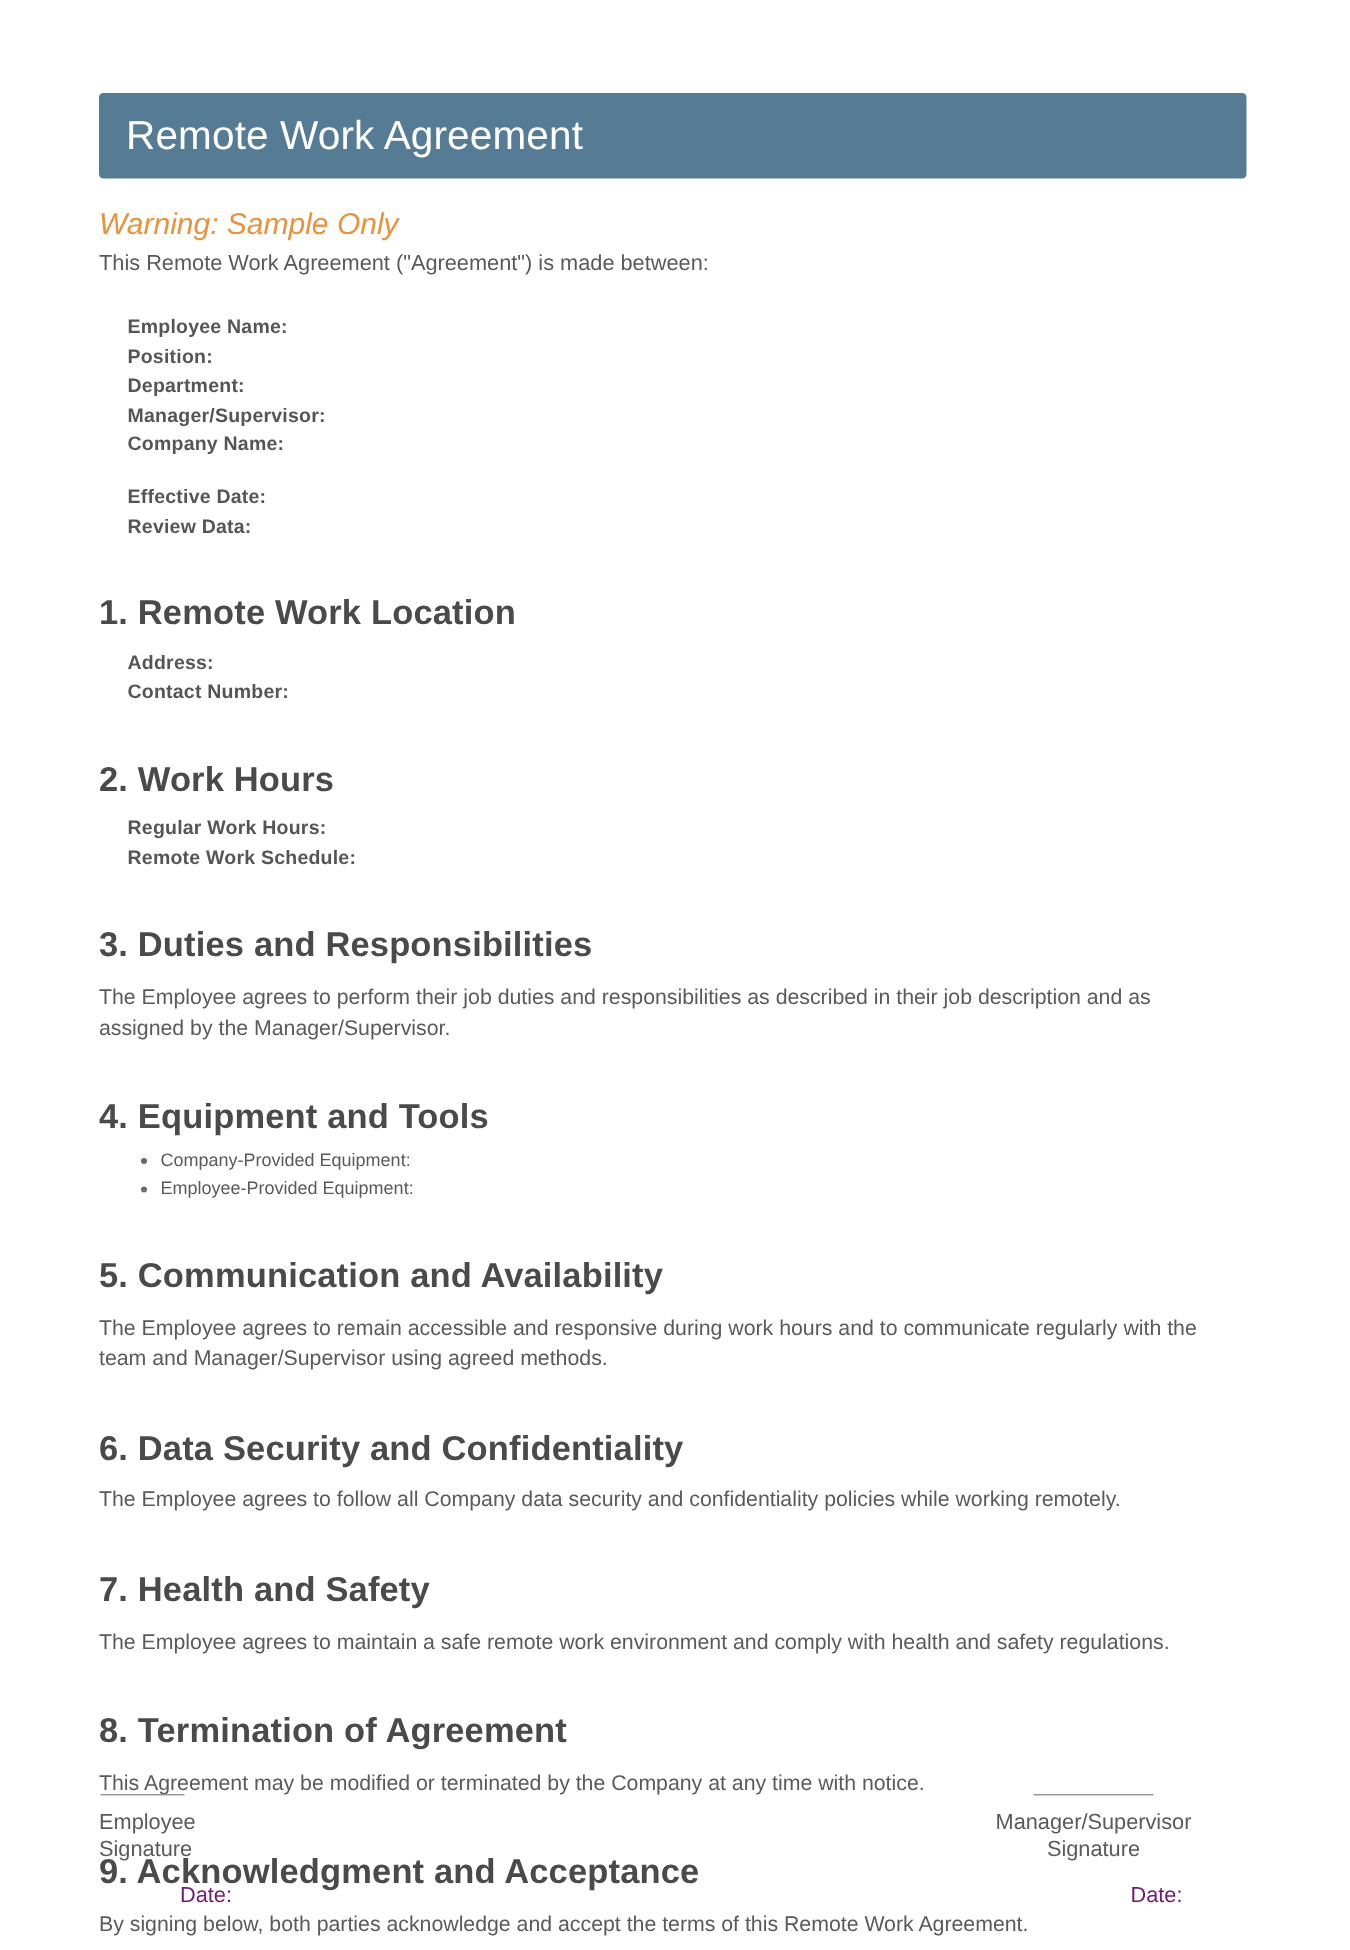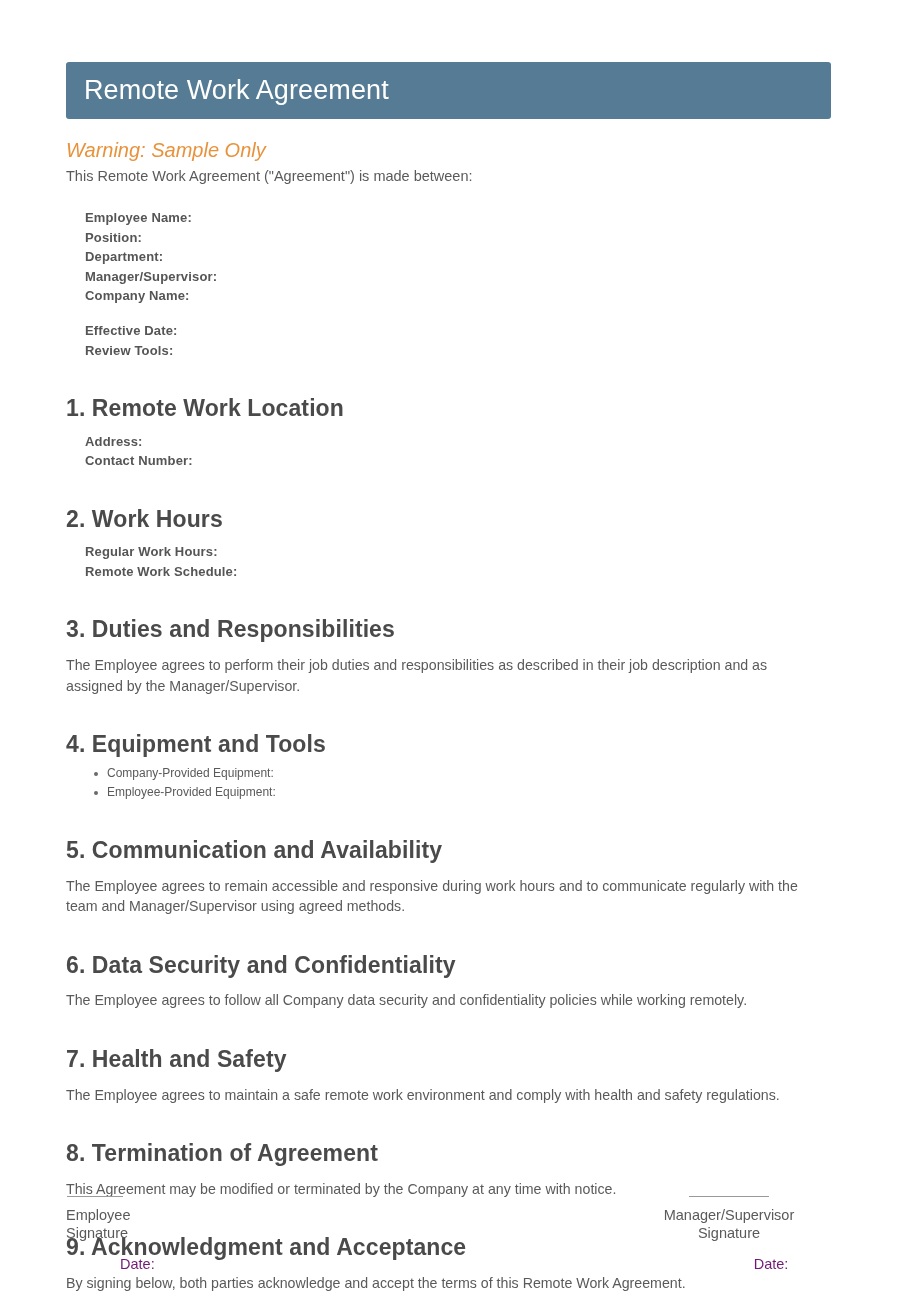--- a/index.html
+++ b/index.html
@@ -182,21 +182,21 @@
     <div class="field-block">
       <div class="field-label">Employee Name:</div>
       <div class="field-label">Position:</div>
       <div class="field-label">Department:</div>
       <div class="field-label">Manager/Supervisor:</div>
       <div class="field-label">Company Name:</div>
     </div>
 
     <div class="field-block tight">
       <div class="field-label">Effective Date:</div>
-      <div class="field-label">Review Tools:</div>
+      <div class="field-label">Review Data:</div>
     </div>
 
     <div class="section">
       <h2>1. Remote Work Location</h2>
       <div class="sub-fields">
         <div class="field-label">Address:</div>
         <div class="field-label">Contact Number:</div>
       </div>
     </div>
 

